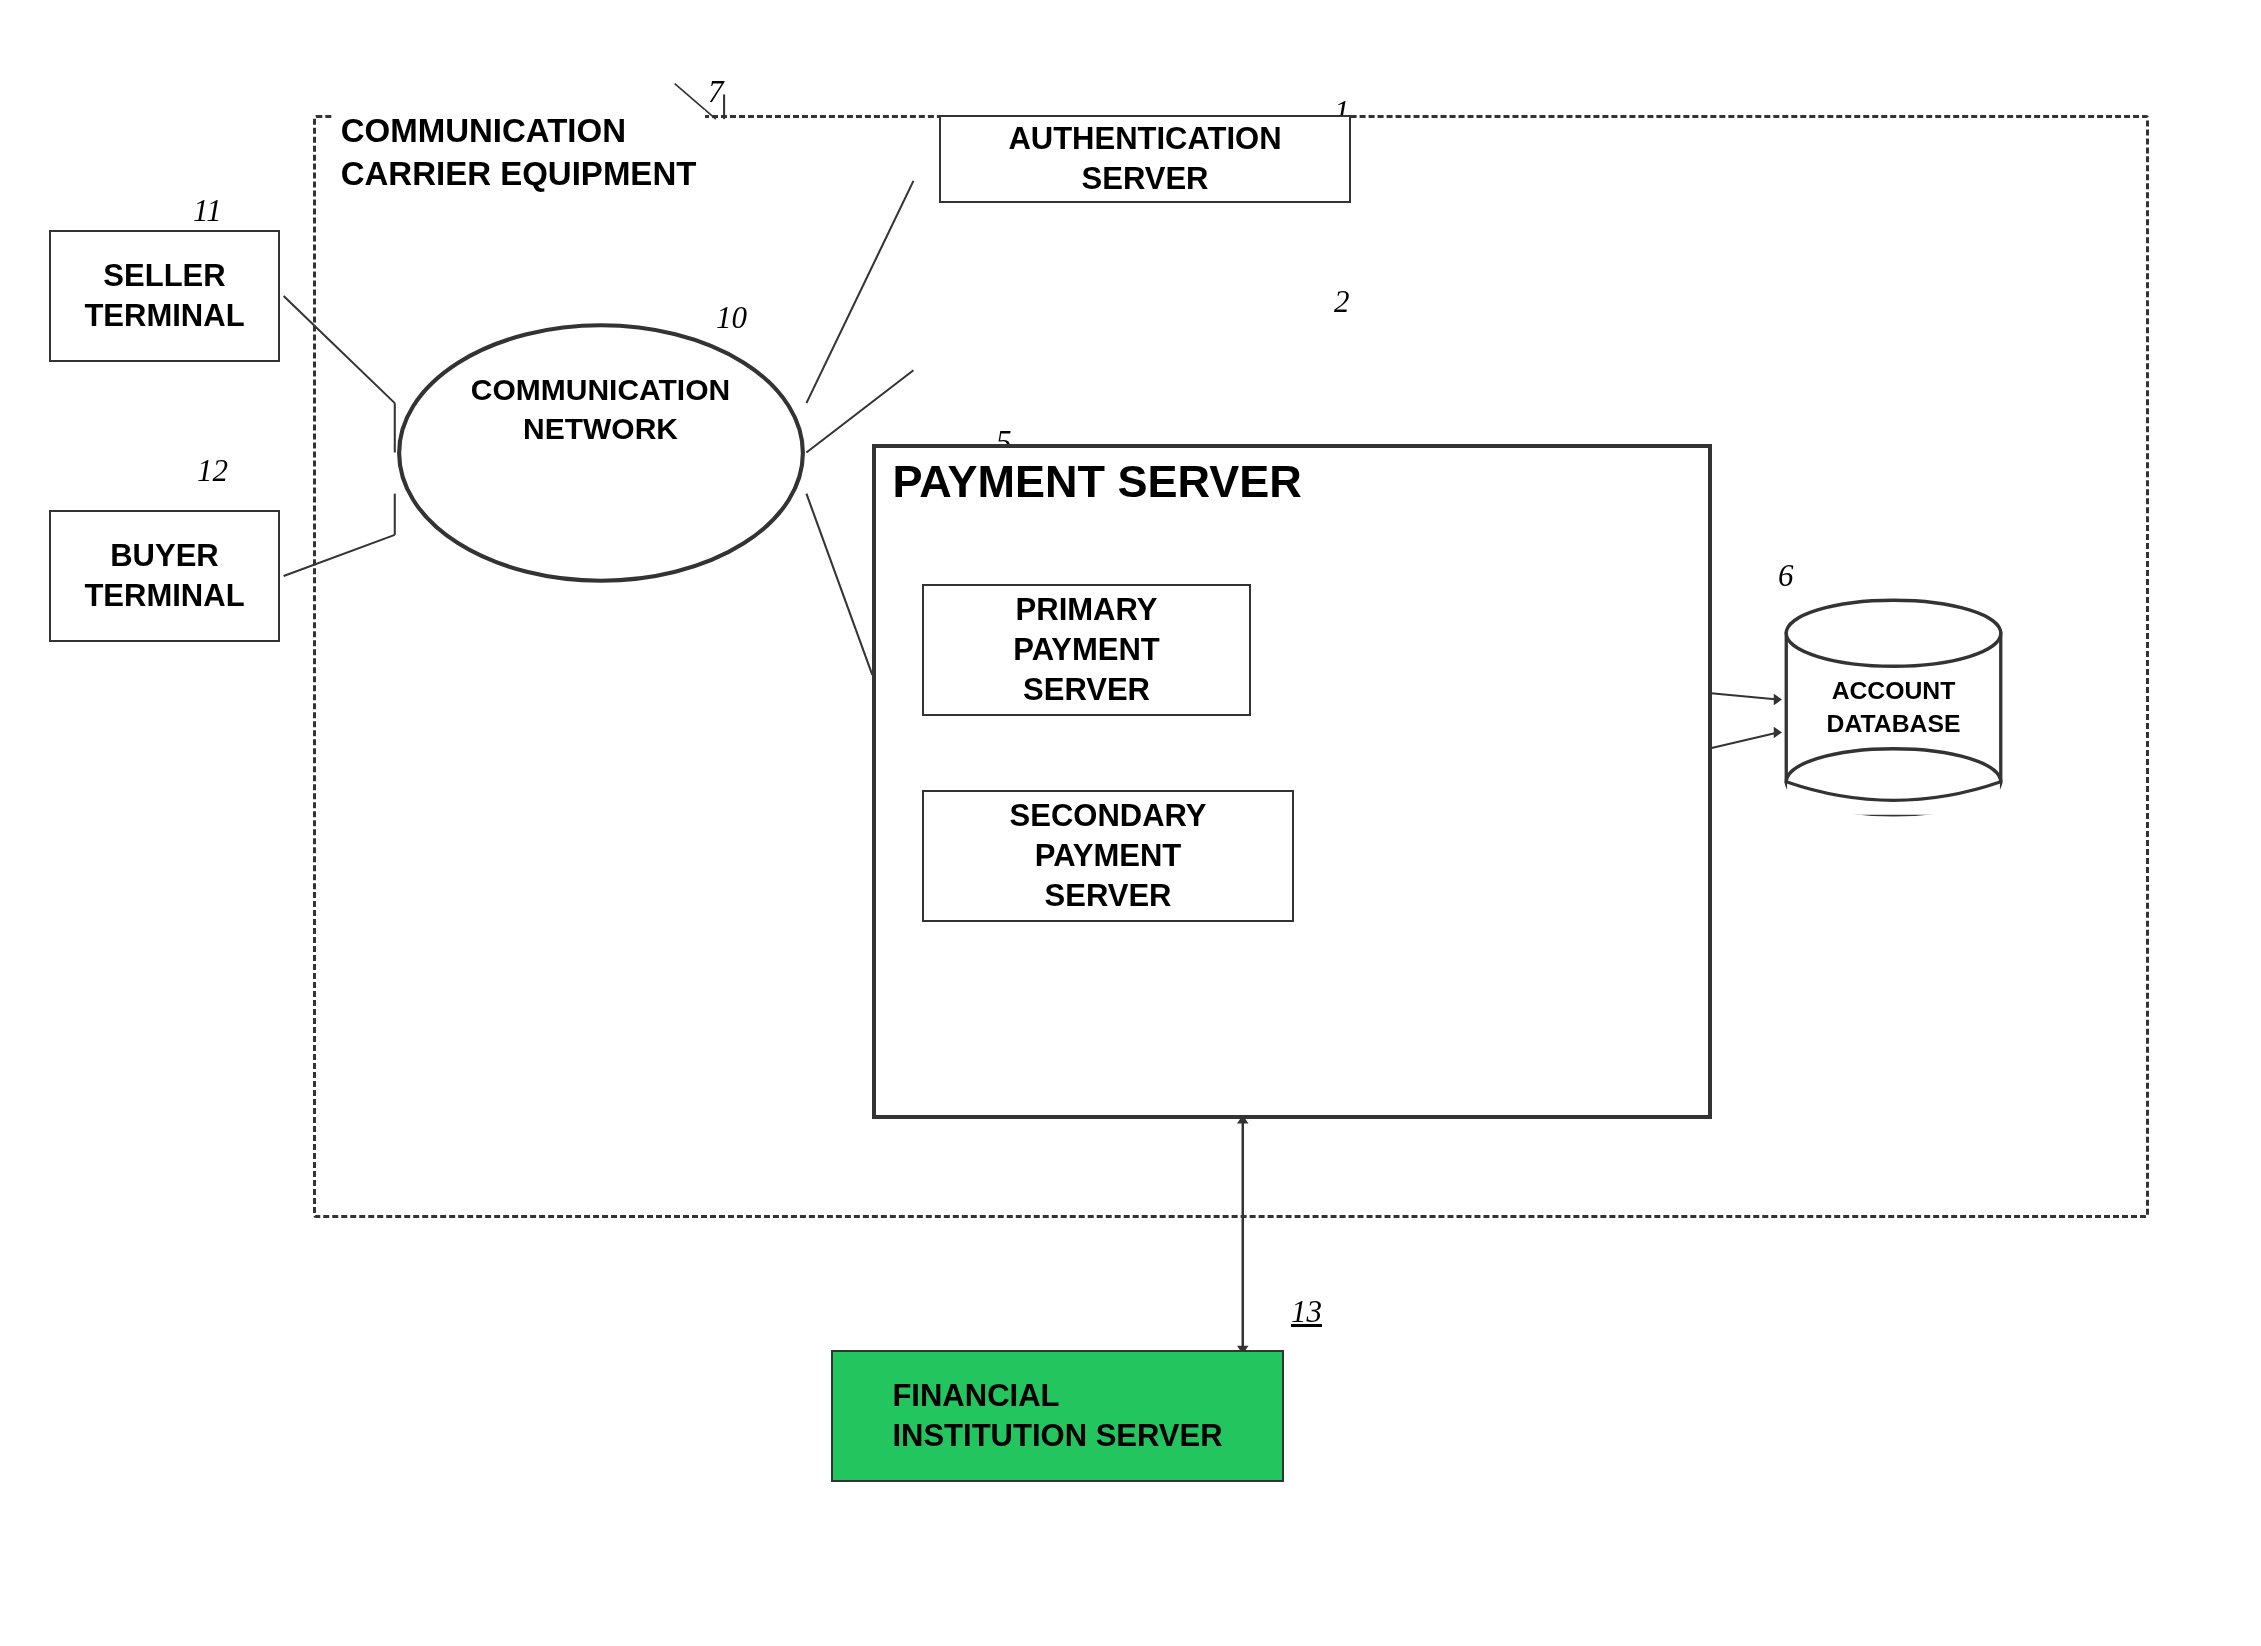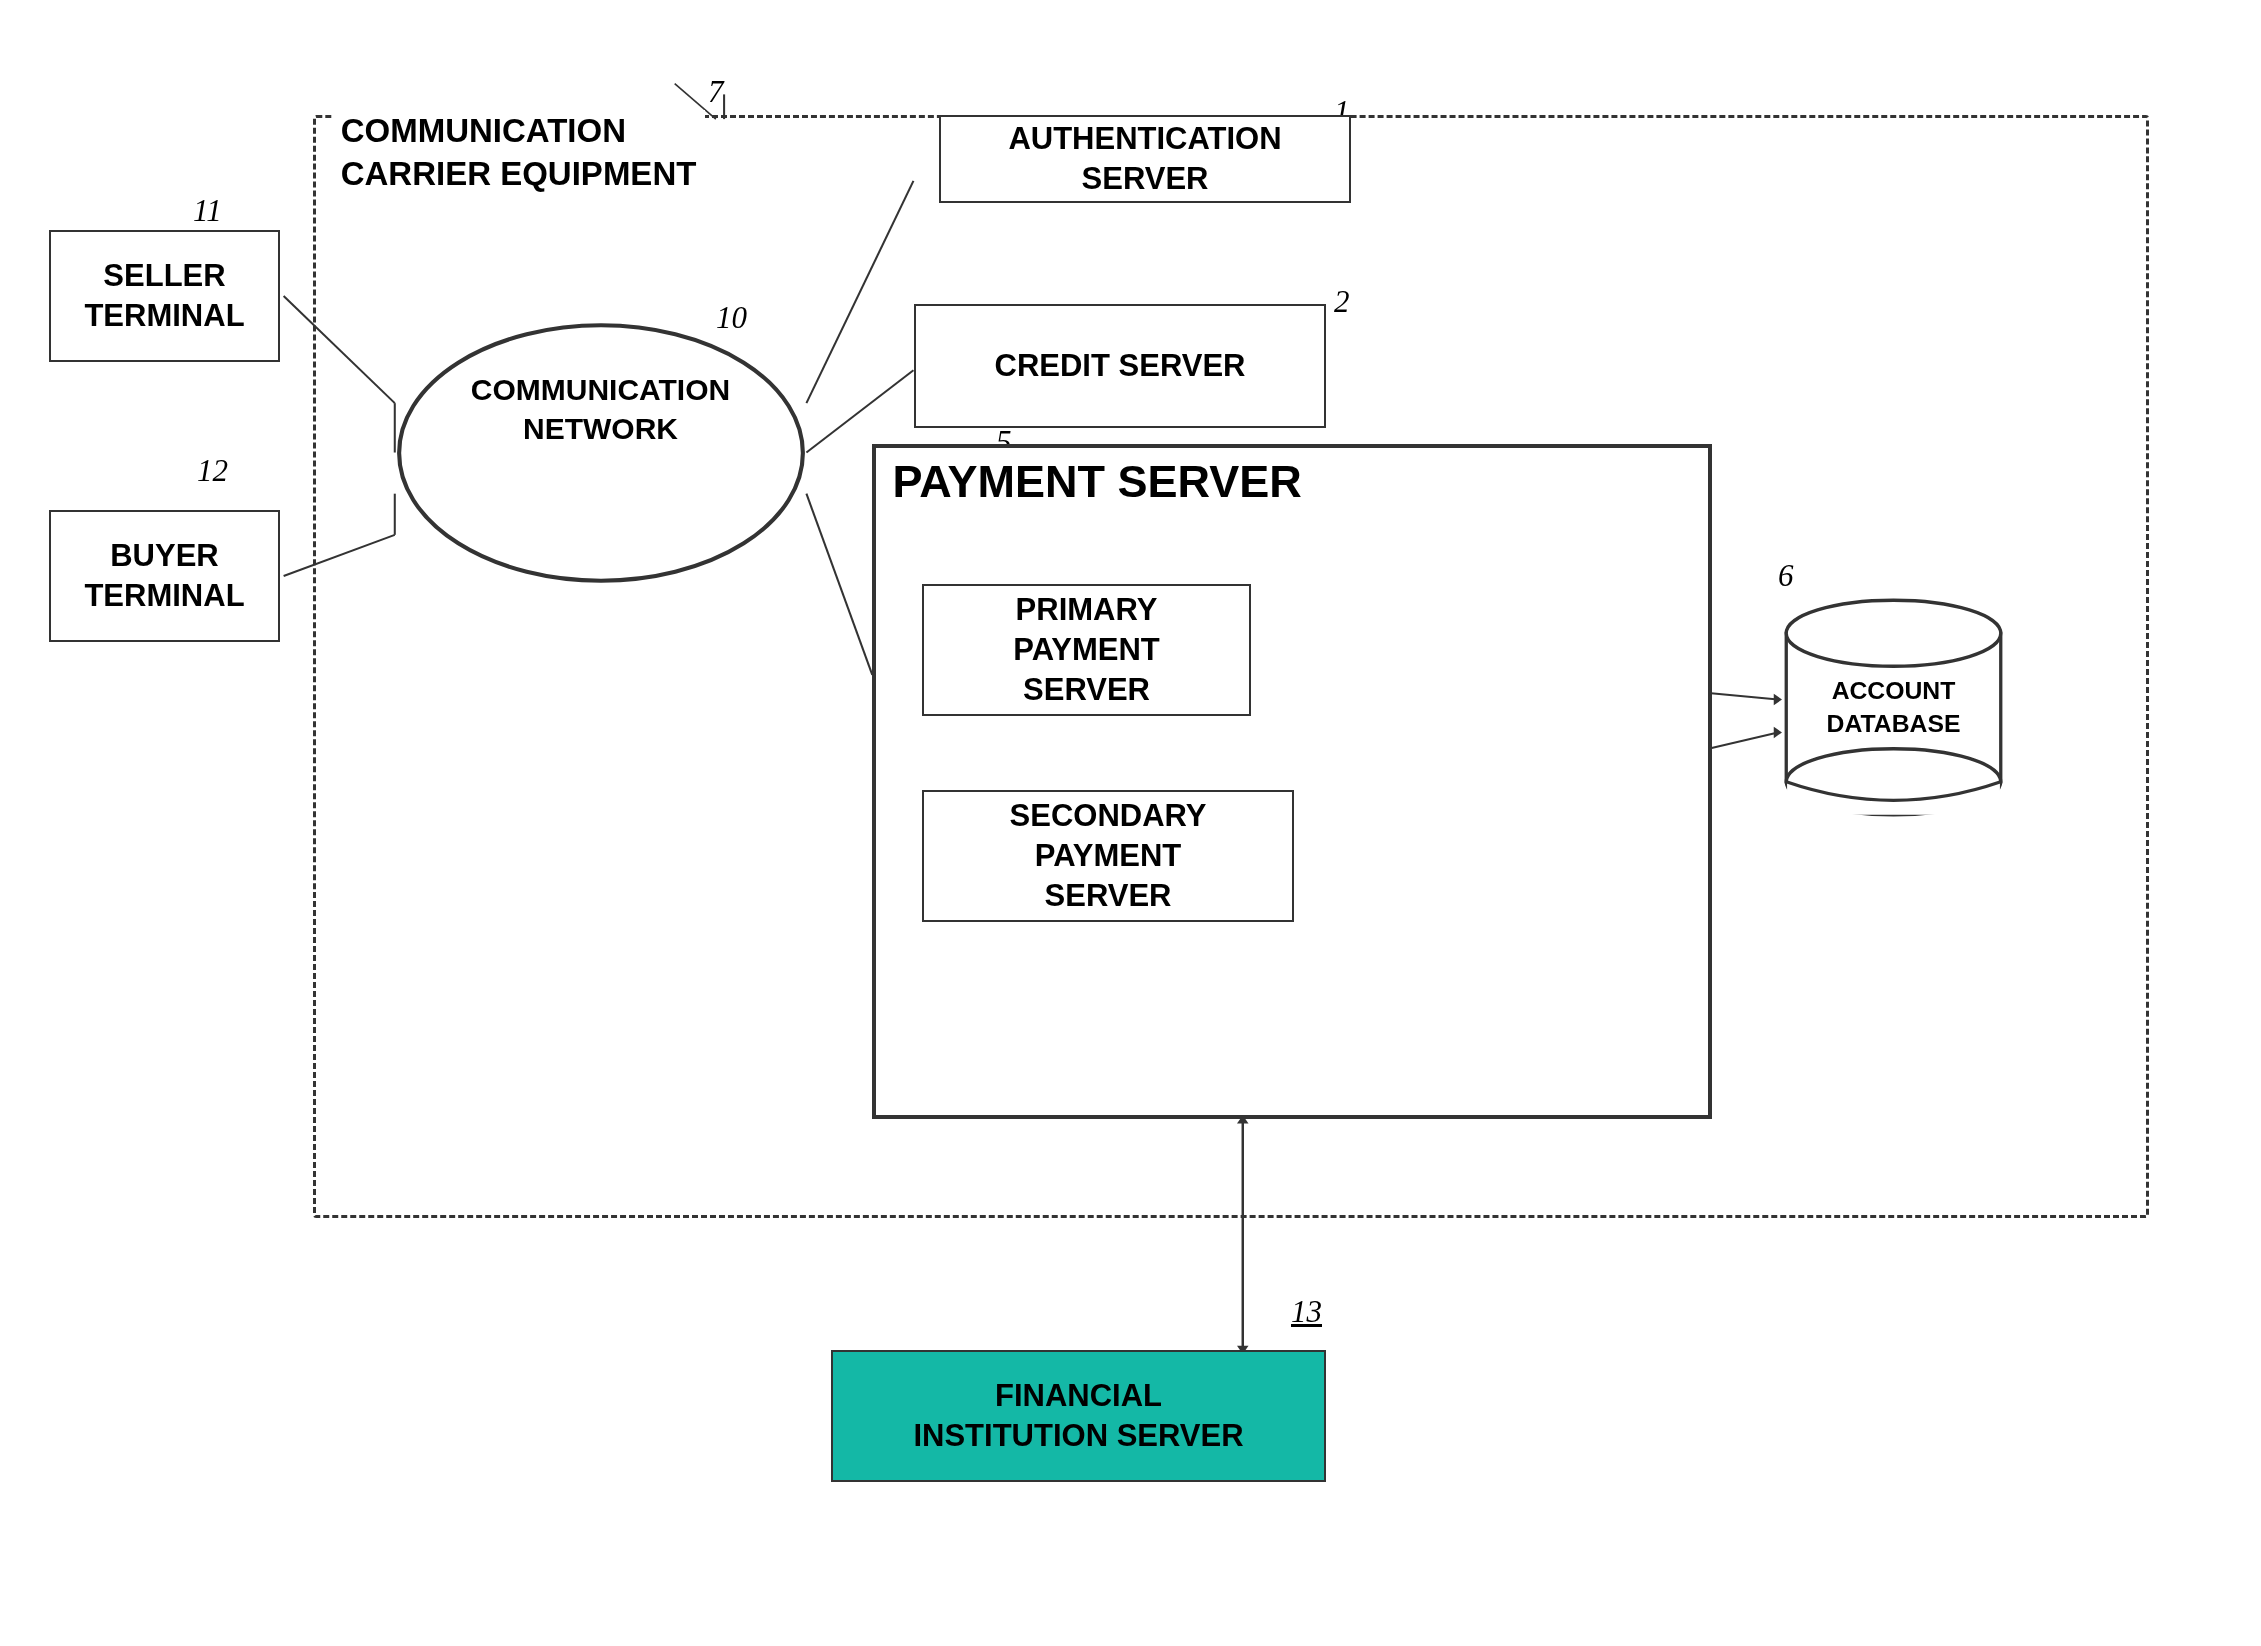--- a/index.html
+++ b/index.html
@@ -139,28 +139,27 @@
       left: 1729px;
       width: 231px;
       height: 231px;
     }
 
     
     .financial-server {
       position: absolute;
       top: 1301px;
       left: 782px;
-      width: 495px;
+      width: 453px;
       height: 132px;
       border: 2.5px solid #333;
-      background: #14b8a6;
+      background: #22c55e;
       display: flex;
       align-items: center;
       justify-content: center;
-      text-align: center;
       font-size: 31px;
       font-weight: bold;
       line-height: 1.3;
     }
 
     
     .comm-network {
       position: absolute;
       top: 272px;
       left: 346px;
@@ -278,23 +277,20 @@
     </svg>
   </div>
   <div class="comm-network-label" style="white-space:pre-line;">COMMUNICATION
 NETWORK</div>
 
   <div class="node-box auth-server">
     <span style="white-space:pre-line;">AUTHENTICATION
 SERVER</span>
   </div>
 
-  <div class="node-box credit-server">
-    <span>CREDIT SERVER</span>
-  </div>
 
   <div class="payment-server-outer">
     <span class="payment-server-label">PAYMENT SERVER</span>
   </div>
 
   <div class="node-box primary-payment">
     <span style="white-space:pre-line;">PRIMARY
 PAYMENT
 SERVER</span>
   </div>

